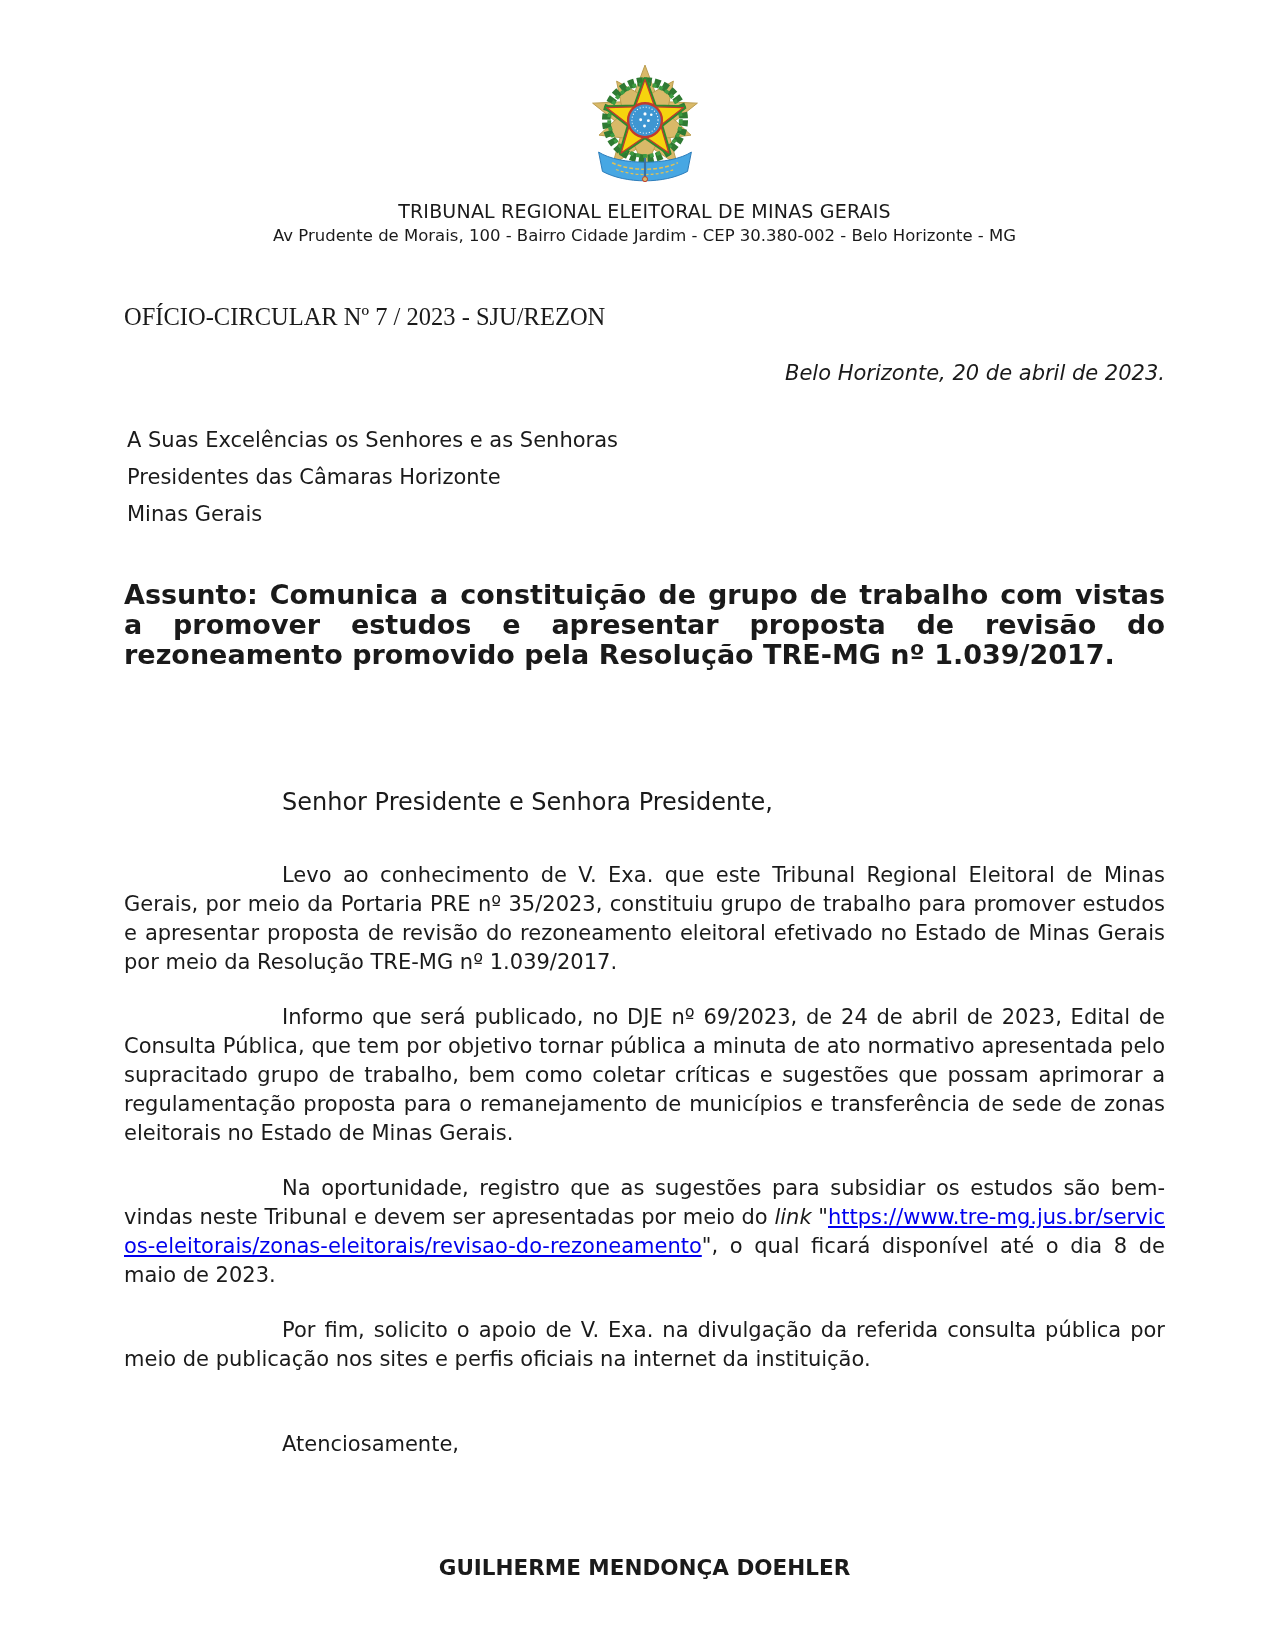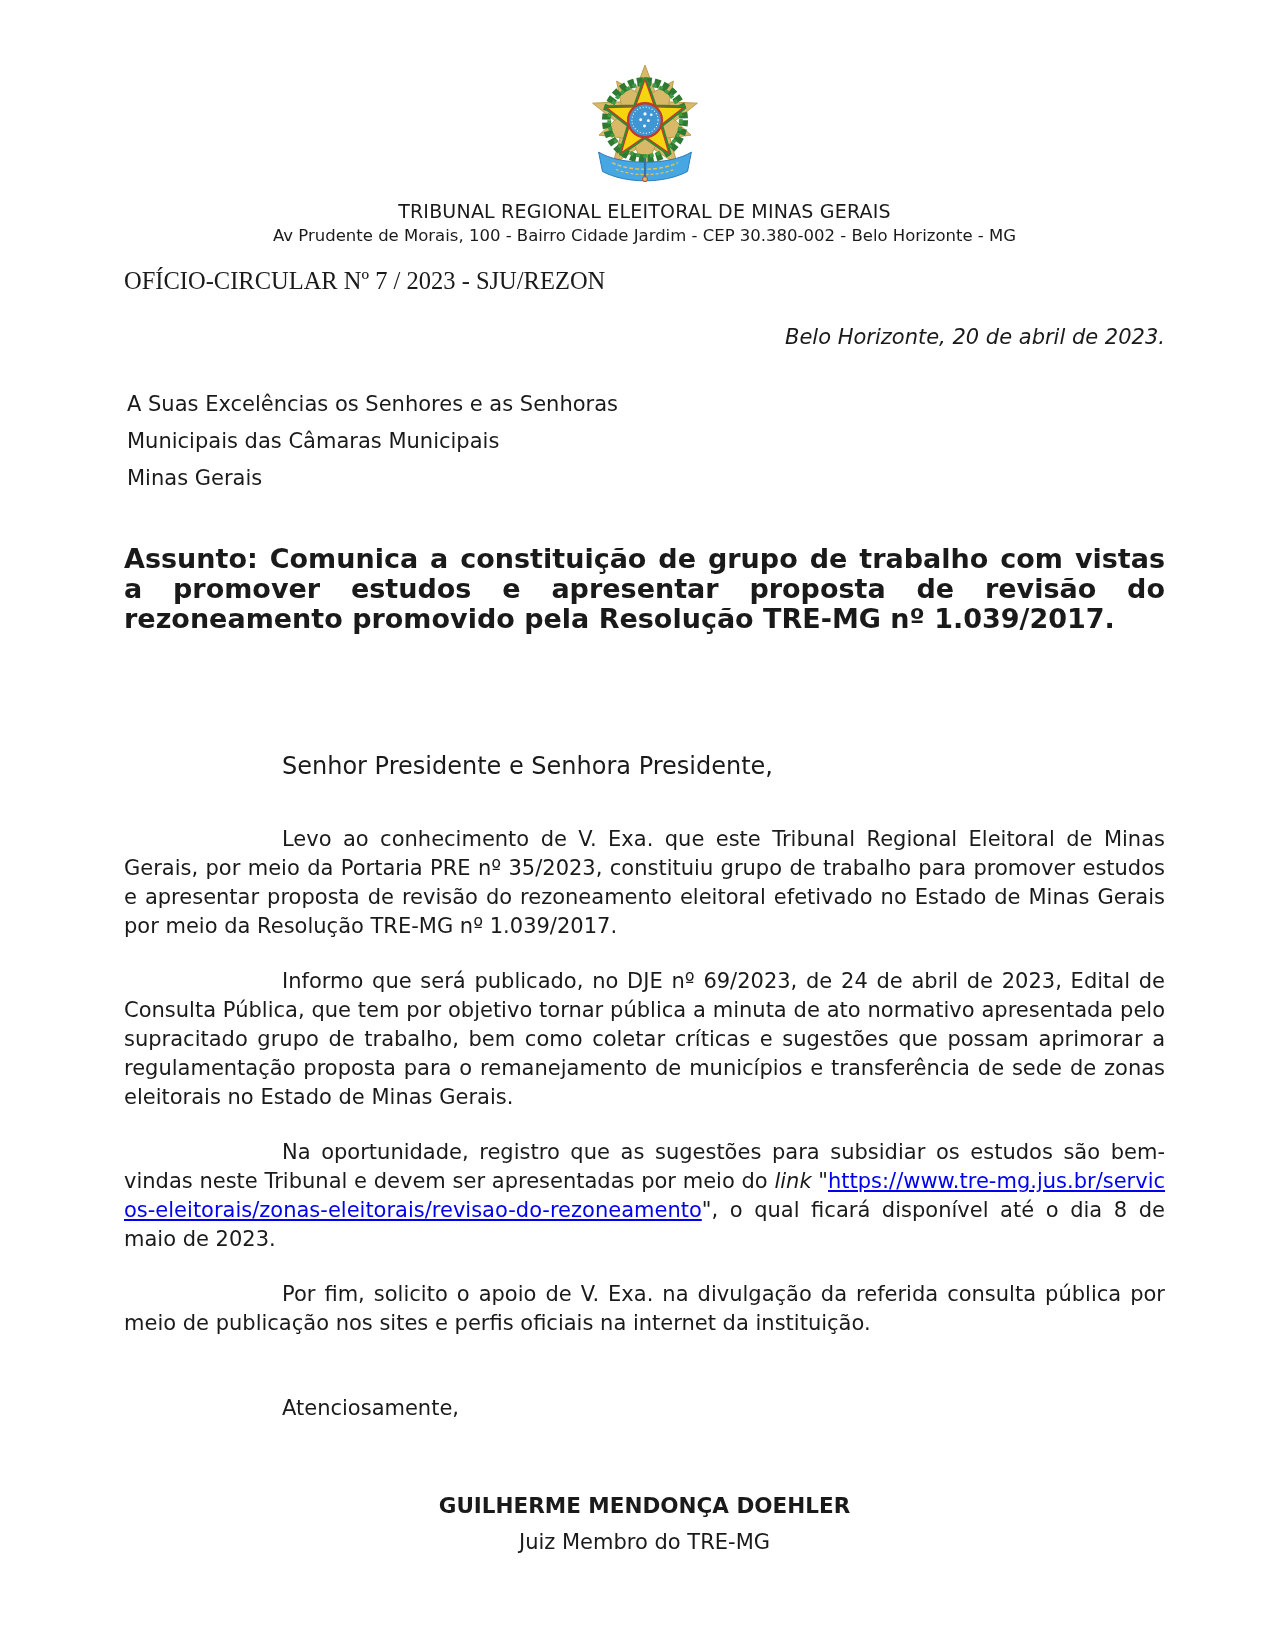--- a/index.html
+++ b/index.html
@@ -17,21 +17,21 @@
 
   
   .letterhead{text-align:center;}
   .emblem{display:inline-block;line-height:0;}
   .org-name{font-size:19px;margin-top:8px;letter-spacing:.2px;}
   .org-address{font-size:16.5px;margin-top:4px;}
 
   
   .doc-ref{
     font-family:"Liberation Serif","DejaVu Serif",serif;
-    font-size:24.5px;margin-top:22px;
+    font-size:24.5px;margin-top:58px;
   }
   .dateline{font-size:21px;text-align:right;margin-top:30px;font-style:italic;}
 
   
   .addressee{margin-top:44px;font-size:21px;}
   .addressee p{margin:0 0 14px 3px;line-height:23px;}
 
   
   .subject{
     font-size:27px;font-weight:bold;line-height:30px;
@@ -45,21 +45,21 @@
     font-size:21px;line-height:29px;text-align:justify;
     margin:26px 0 0;
   }
   p.body.first{margin-top:44px;}
   .closing{font-size:21px;margin:56px 0 0;line-height:29px;}
 
   a.url{color:var(--link-color);text-decoration:underline;word-break:break-all;}
   em.link-word{font-style:italic;}
 
   
-  .signature{margin-top:70px;text-align:center;}
+  .signature{margin-top:96px;text-align:center;}
   .sig-name{font-size:21.5px;font-weight:bold;}
   .sig-role{font-size:21px;margin-top:12px;}
 </style>
 </head>
 <body>
 
 <div class="page">
 
   <header class="letterhead">
     <span class="emblem">
@@ -93,36 +93,35 @@
     <div class="org-name">TRIBUNAL REGIONAL ELEITORAL DE MINAS GERAIS</div>
     <div class="org-address">Av Prudente de Morais, 100 - Bairro Cidade Jardim - CEP 30.380-002 - Belo Horizonte - MG</div>
   </header>
 
   <div class="doc-ref">OFÍCIO-CIRCULAR Nº 7 / 2023 - SJU/REZON</div>
 
   <div class="dateline">Belo Horizonte, 20 de abril de 2023.</div>
 
   <div class="addressee">
     <p>A Suas Excelências os Senhores e as Senhoras</p>
-    <p>Municipais das Câmaras Municipais</p>
+    <p>Presidentes das Câmaras Horizonte</p>
     <p>Minas Gerais</p>
   </div>
 
   <p class="subject">Assunto: Comunica a constituição de grupo de trabalho com vistas a promover estudos e apresentar proposta de revisão do rezoneamento promovido pela Resolução TRE-MG nº 1.039/2017.</p>
 
   <p class="salutation indent">Senhor Presidente e Senhora Presidente,</p>
 
   <p class="body indent first">Levo ao conhecimento de V. Exa. que este Tribunal Regional Eleitoral de Minas Gerais, por meio da Portaria PRE nº 35/2023, constituiu grupo de trabalho para promover estudos e apresentar proposta de revisão do rezoneamento eleitoral efetivado no Estado de Minas Gerais por meio da Resolução TRE-MG nº 1.039/2017.</p>
 
   <p class="body indent">Informo que será publicado, no DJE nº 69/2023, de 24 de abril de 2023, Edital de Consulta Pública, que tem por objetivo tornar pública a minuta de ato normativo apresentada pelo supracitado grupo de trabalho, bem como coletar críticas e sugestões que possam aprimorar a regulamentação proposta para o remanejamento de municípios e transferência de sede de zonas eleitorais no Estado de Minas Gerais.</p>
 
   <p class="body indent"><span>Na oportunidade, registro que as sugestões para subsidiar os estudos são bem-vindas neste Tribunal e devem ser apresentadas por meio do </span><em class="link-word">link</em><span> "</span><a class="url" href="#">https://www.tre-mg.jus.br/servicos-eleitorais/zonas-eleitorais/revisao-do-rezoneamento</a><span>", o qual ficará disponível até o dia 8 de maio de 2023.</span></p>
 
   <p class="body indent">Por fim, solicito o apoio de V. Exa. na divulgação da referida consulta pública por meio de publicação nos sites e perfis oficiais na internet da instituição.</p>
 
   <p class="closing indent">Atenciosamente,</p>
 
   <div class="signature">
     <div class="sig-name">GUILHERME MENDONÇA DOEHLER</div>
-    <div class="sig-role">Juiz Membro do TRE-MG</div>
   </div>
 
 </div>
 
 </body></html>

